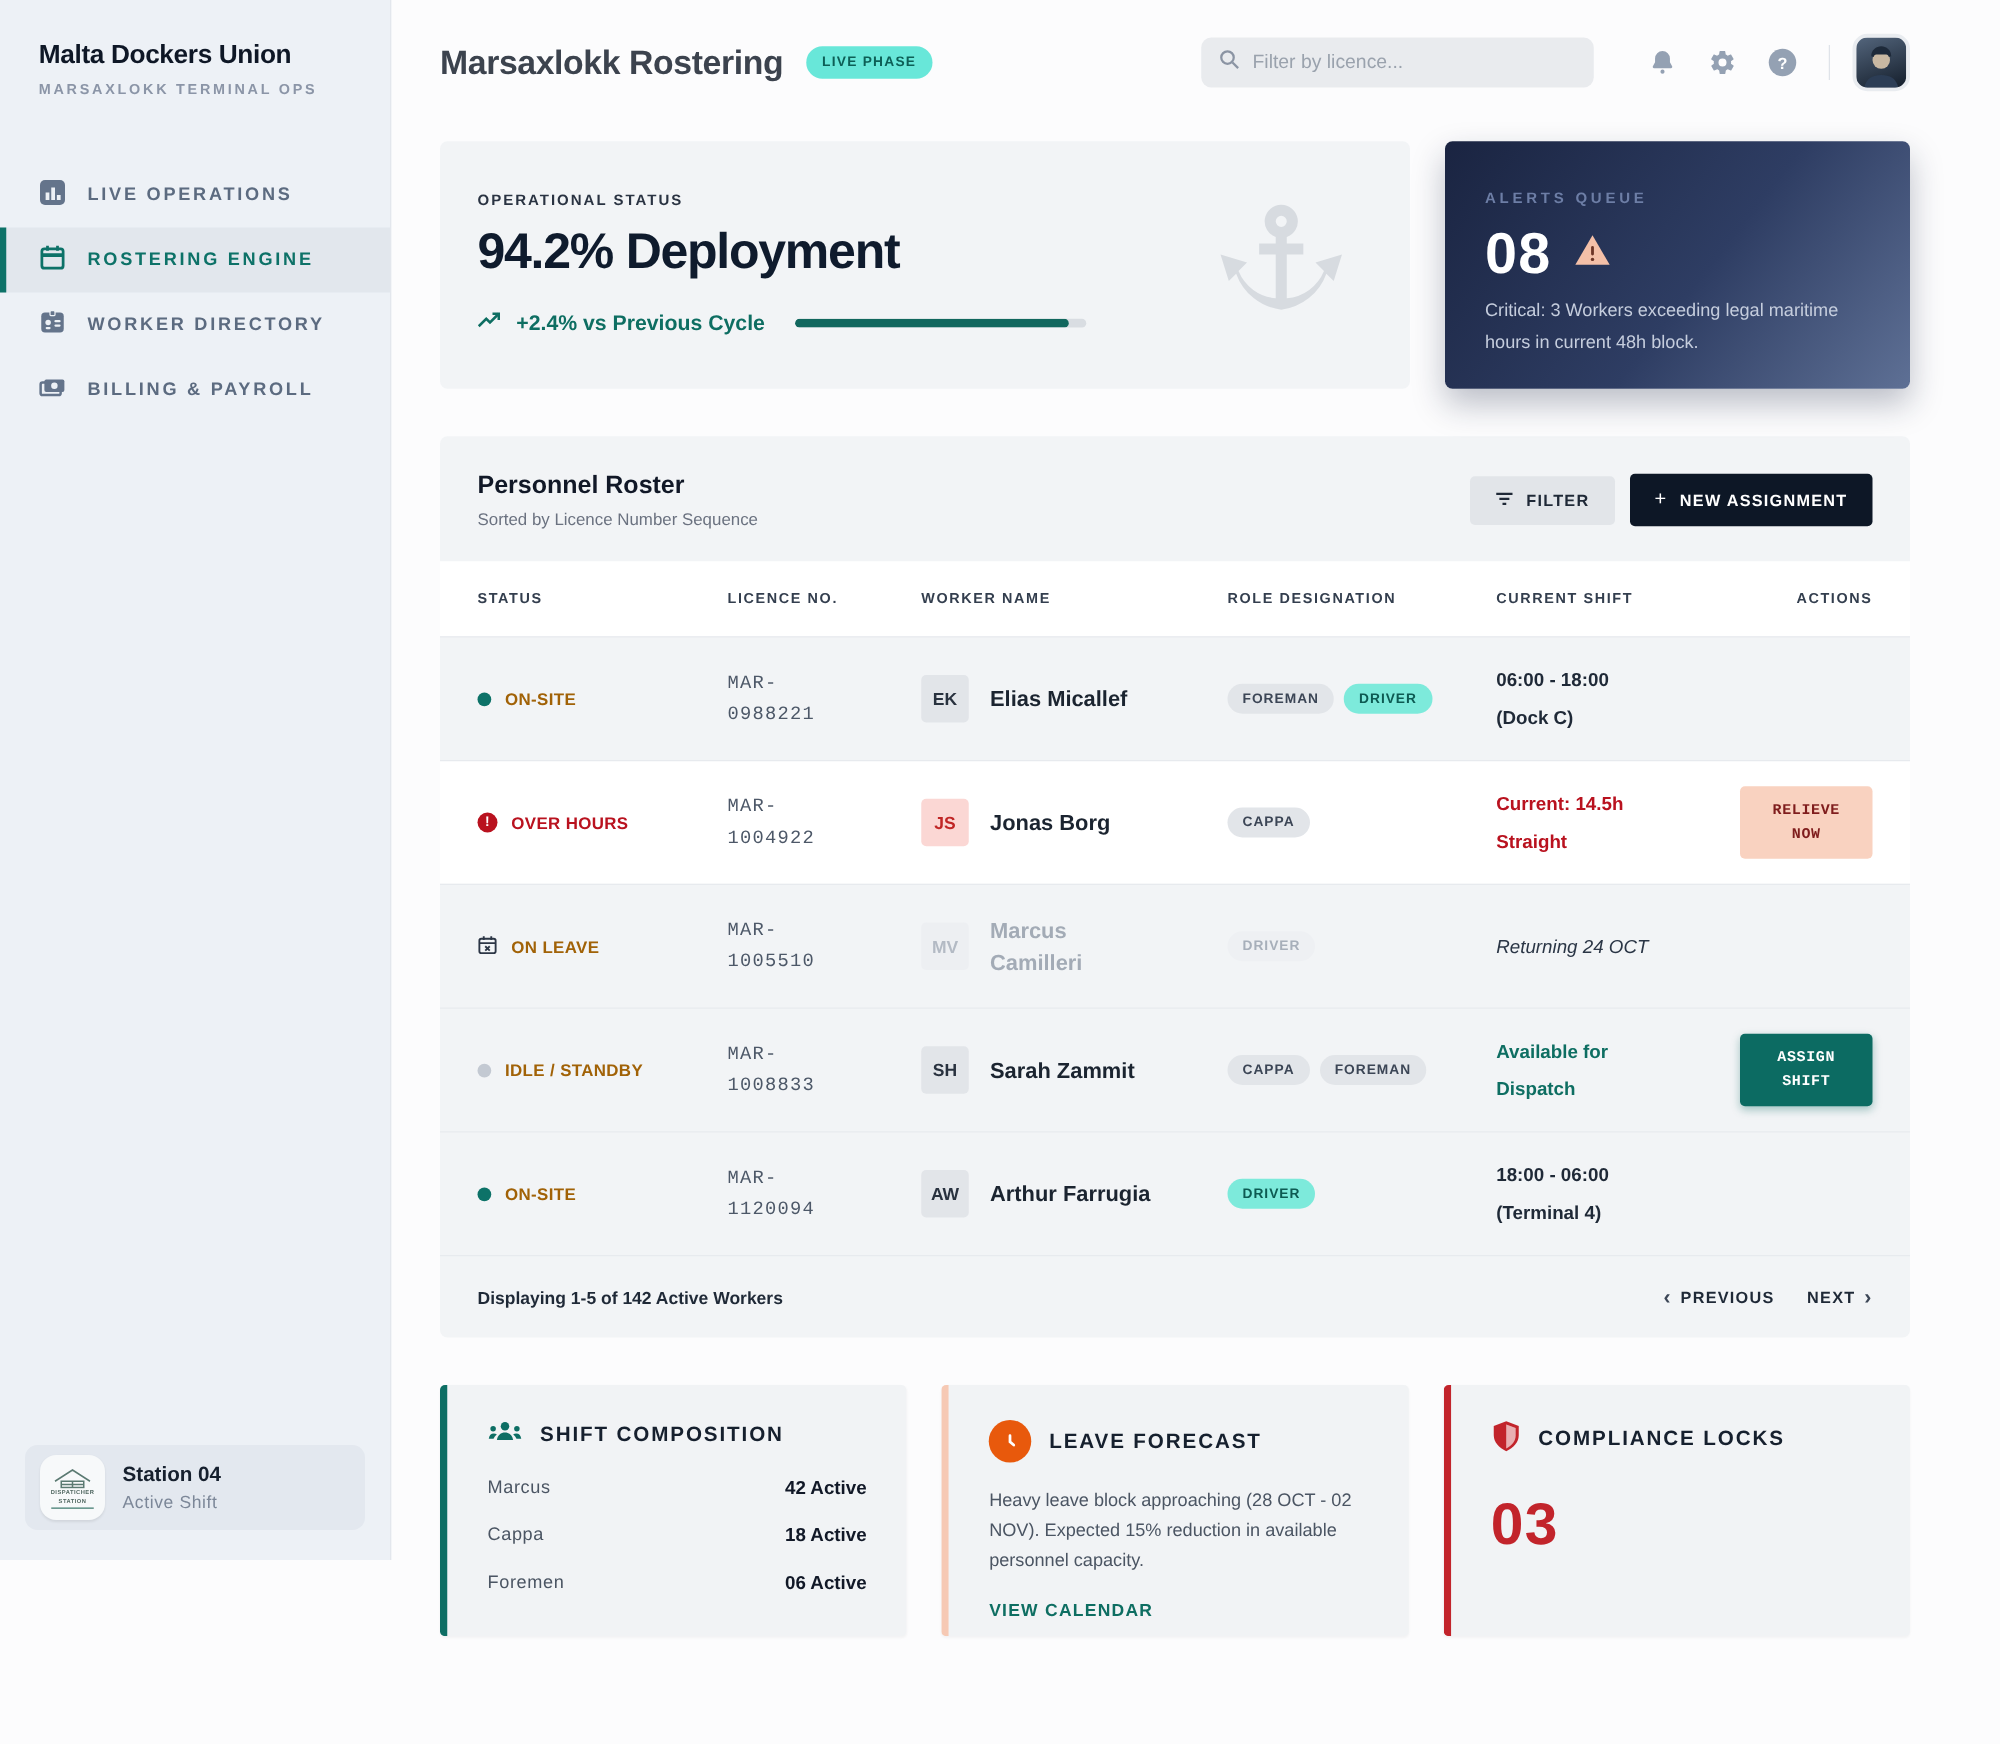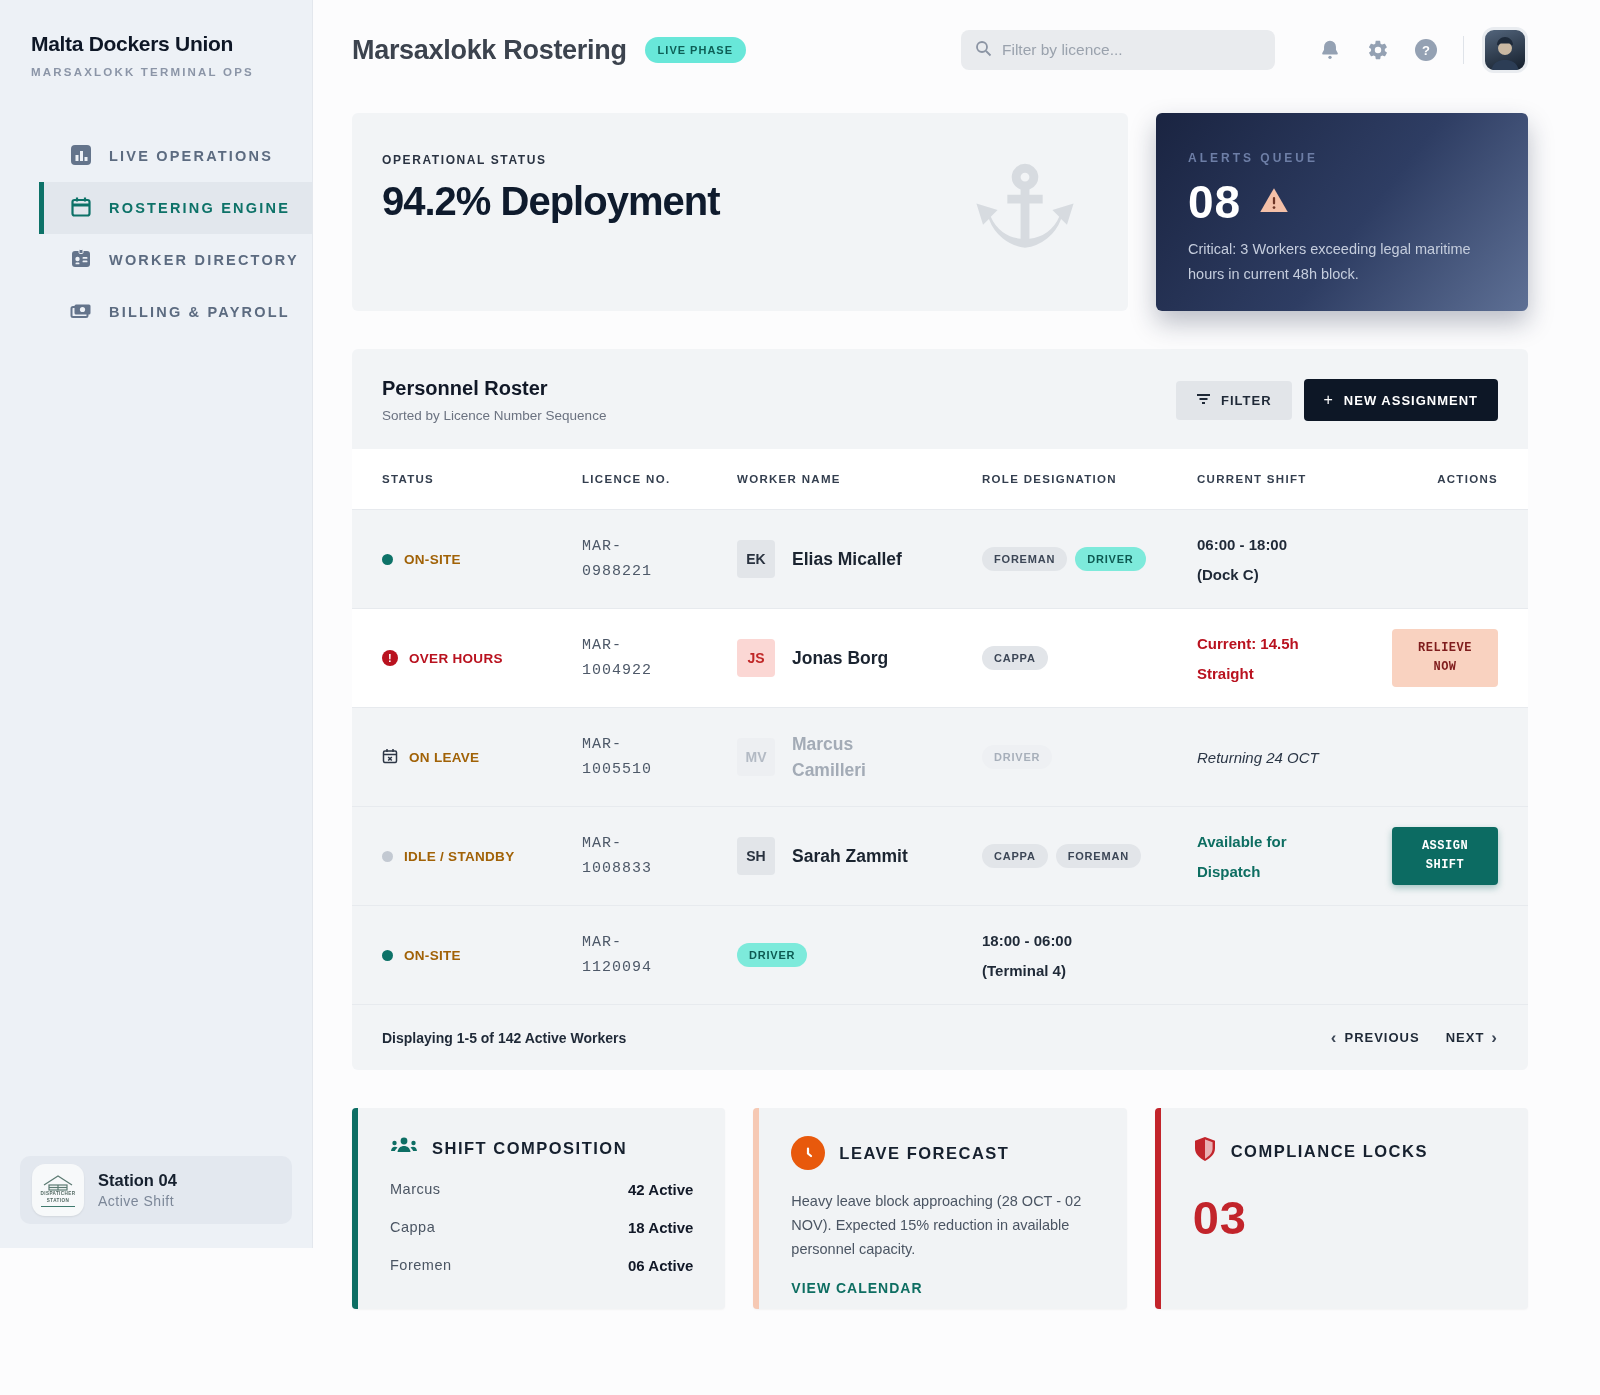--- a/index.html
+++ b/index.html
@@ -4,21 +4,21 @@
 <style>
   * { margin:0; padding:0; box-sizing:border-box; }
   html,body { width:1600px; height:1395px; }
   body { background:#fcfcfd; font-family:"Liberation Sans", sans-serif; color:#1b2430; position:relative; overflow:hidden; }
 
   
   .sidebar { position:absolute; left:0; top:0; width:313px; height:1248px; background:#edf1f6; border-right:1px solid #e3e7ed; }
   .brand { padding:32px 0 0 31px; }
   .brand h1 { font-size:21px; font-weight:800; color:#0e1726; letter-spacing:-0.3px; }
   .brand .sub { margin-top:10px; font-size:11.5px; font-weight:700; letter-spacing:2.2px; color:#8b95a7; }
-  .nav { margin-top:52px;padding-left:39px; }
+  .nav { margin-top:52px; }
   .nav-item { display:flex; align-items:center; gap:17px; height:52px; padding-left:31px; font-size:14.5px; font-weight:700; letter-spacing:2.2px; color:#5c6b80; cursor:pointer; }
   .nav-item.active { background:#e2e7ed; border-left:5px solid #0d7268; padding-left:26px; color:#0d7268; }
   .nav-item svg { flex:0 0 auto; }
   .station { position:absolute; left:20px; right:20px; bottom:24px; background:#e3e8ef; border-radius:10px; padding:8px 12px; display:flex; align-items:center; gap:14px; }
   .station-badge { width:52px; height:52px; background:#f7f9fa; border-radius:13px; display:flex; flex-direction:column; align-items:center; justify-content:center; box-shadow:0 1px 2px rgba(0,0,0,.08); }
   .station-badge .tiny { font-size:4.6px; font-weight:700; letter-spacing:.4px; color:#526962; text-align:center; line-height:1.5; border-bottom:1.6px solid #3f7a6e; padding-bottom:1px; }
   .station-name { font-size:16.5px; font-weight:800; color:#16202e; }
   .station-status { margin-top:3px; font-size:14px; color:#7c8798; letter-spacing:.5px; }
 
   
@@ -229,20 +229,32 @@
         <path d="M12 13c0-5 4-8 8-8s8 3 8 8l-2 .5c0-1-1-2-2-2h-8c-1 0-2 1-2 2z" fill="#1e2a3a"></path>
         <path d="M6 40c1-9 7-12 14-12s13 3 14 12z" fill="#2c3d55"></path>
       </svg>
     </div>
   </div>
 
   <div class="grid-top">
     <section class="status-card">
       <div class="label-caps">OPERATIONAL STATUS</div>
       <div class="deploy-value">94.2% Deployment</div>
+      <div class="delta-row">
+        <span>
+          <svg width="19" height="16" viewBox="0 0 19 16" fill="none" stroke="#0e6e62" stroke-width="2">
+              <polyline points="1,13 7,7 10,10 17,3"></polyline>
+              <polyline points="12,3 17,3 17,8"></polyline>
+            </svg>
+        </span>
+        <span class="delta-text">+2.4% vs Previous Cycle</span>
+        <div class="progress-track">
+          <div class="progress-fill" style="width:94.2%"></div>
+        </div>
+      </div>
       <span class="anchor-mark">
         <svg width="106" height="106" viewBox="0 0 24 24" fill="#d7dbe0">
             <path d="M12 2a3 3 0 0 0-1 5.83V9H8v2h3v7.94A8 8 0 0 1 4.26 14l1.54-1.54L1 11l1.5 4.8 1.33-1.33A10 10 0 0 0 12 21a10 10 0 0 0 8.17-6.53l1.33 1.33L23 11l-4.8 1.46 1.54 1.54A8 8 0 0 1 13 18.94V11h3V9h-3V7.83A3 3 0 0 0 12 2zm0 2a1 1 0 1 1 0 2 1 1 0 0 1 0-2z"></path>
           </svg>
       </span>
     </section>
 
     <section class="alerts-card">
       <div class="alerts-label">ALERTS QUEUE</div>
       <div class="alerts-count-row">
@@ -403,20 +415,24 @@
     </div>
 
     <div class="trow">
       <div class="cell-status">
         <span class="sdot teal"></span>
         <span>ON-SITE</span>
       </div>
       <div class="licence">
         <div>MAR-</div>
         <div>1120094</div>
+      </div>
+      <div class="cell-worker">
+        <div class="wavatar g">AW</div>
+        <div class="wname">Arthur Farrugia</div>
       </div>
       <div class="cell-roles">
         <span class="pill teal">DRIVER</span>
       </div>
       <div class="cell-shift">
         <div>18:00 - 06:00</div>
         <div>(Terminal 4)</div>
       </div>
       <div class="cell-action"></div>
     </div>

